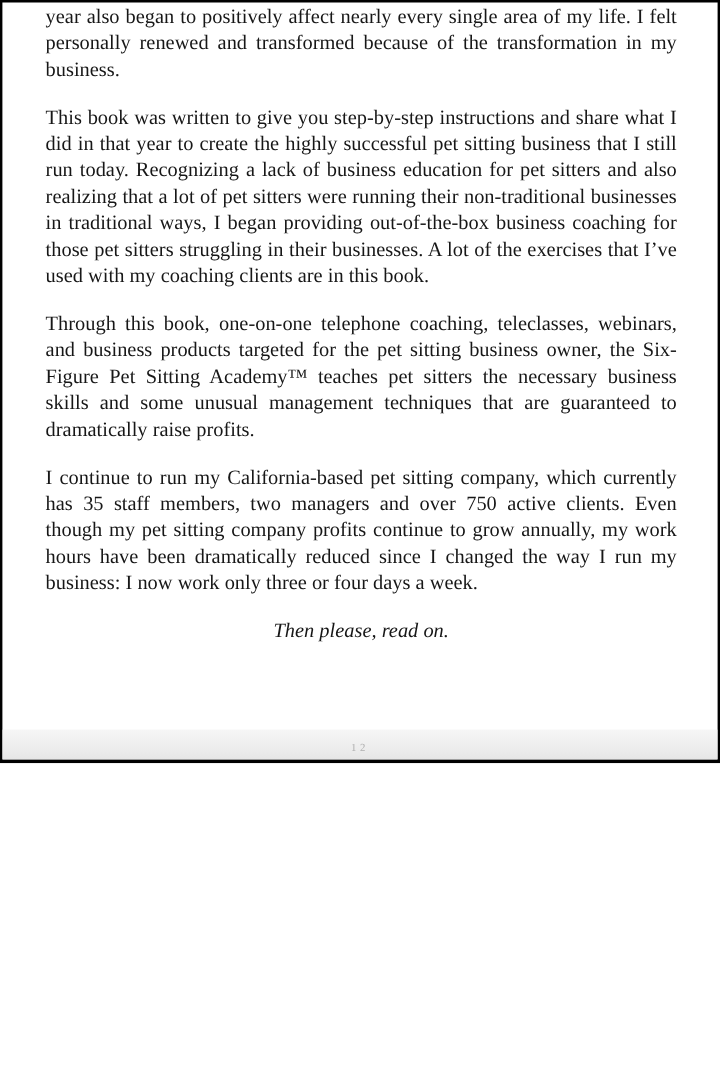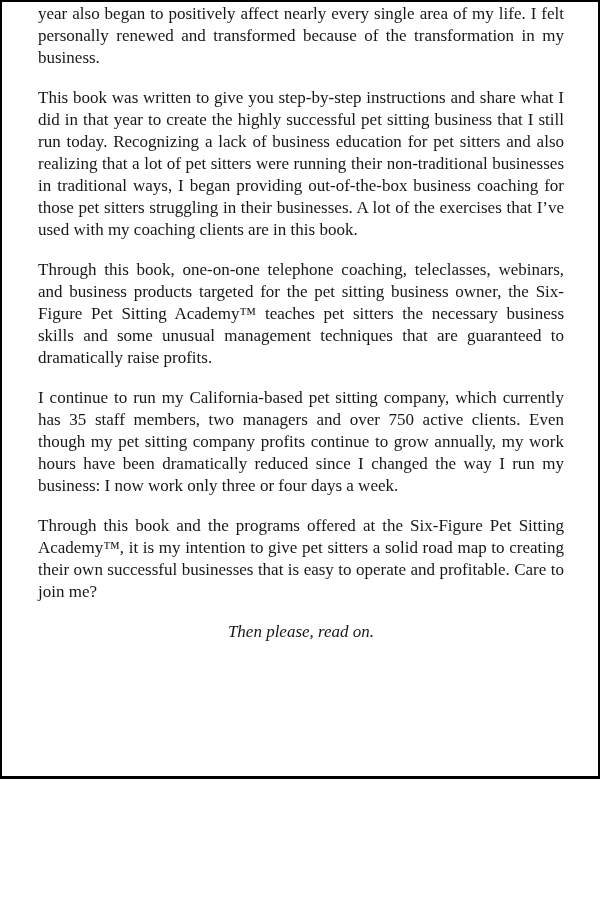--- a/index.html
+++ b/index.html
@@ -3,21 +3,21 @@
 <meta charset="utf-8">
 <style>
   html, body {
     margin: 0;
     padding: 0;
     background: #ffffff;
   }
   .book-page {
     position: relative;
     width: 600px;
-    height: 779px;
+    height: 636px;
     box-sizing: border-box;
     background: #ffffff;
     border-style: solid;
     border-color: #000000;
     border-width: 2px 2px 3px 2px;
     overflow: hidden;
     font-family: "Liberation Serif", "DejaVu Serif", serif;
   }
   .text-block {
     padding: 0 34px 0 36px;
@@ -59,16 +59,18 @@
 </style>
 </head>
 <body>
 
 <div class="book-page">
   <div class="text-block">
     <p>year also began to positively affect nearly every single area of my life. I felt personally renewed and transformed because of the transformation in my business.</p>
     <p>This book was written to give you step-by-step instructions and share what I did in that year to create the highly successful pet sitting business that I still run today. Recognizing a lack of business education for pet sitters and also realizing that a lot of pet sitters were running their non-traditional businesses in traditional ways, I began providing out-of-the-box business coaching for those pet sitters struggling in their businesses. A lot of the exercises that I’ve used with my coaching clients are in this book.</p>
     <p>Through this book, one-on-one telephone coaching, teleclasses, webinars, and business products targeted for the pet sitting business owner, the Six-Figure Pet Sitting Academy™ teaches pet sitters the necessary business skills and some unusual management techniques that are guaranteed to dramatically raise profits.</p>
     <p>I continue to run my California-based pet sitting company, which currently has 35 staff members, two managers and over 750 active clients. Even though my pet sitting company profits continue to grow annually, my work hours have been dramatically reduced since I changed the way I run my business: I now work only three or four days a week.</p>
-    <p>Through this book and the programs offered at the Six-Figure Pet Sitting Academy™, it is my intention to give pet sitters a solid road map to creating their own successful businesses that is easy to operate and profitable. Care to join me?</p>
     <p class="closing-line">Then please, read on.</p>
+  </div>
+  <div class="footer-band">
+    <span class="page-number">12</span>
   </div>
 </div>
 
 </body></html>

